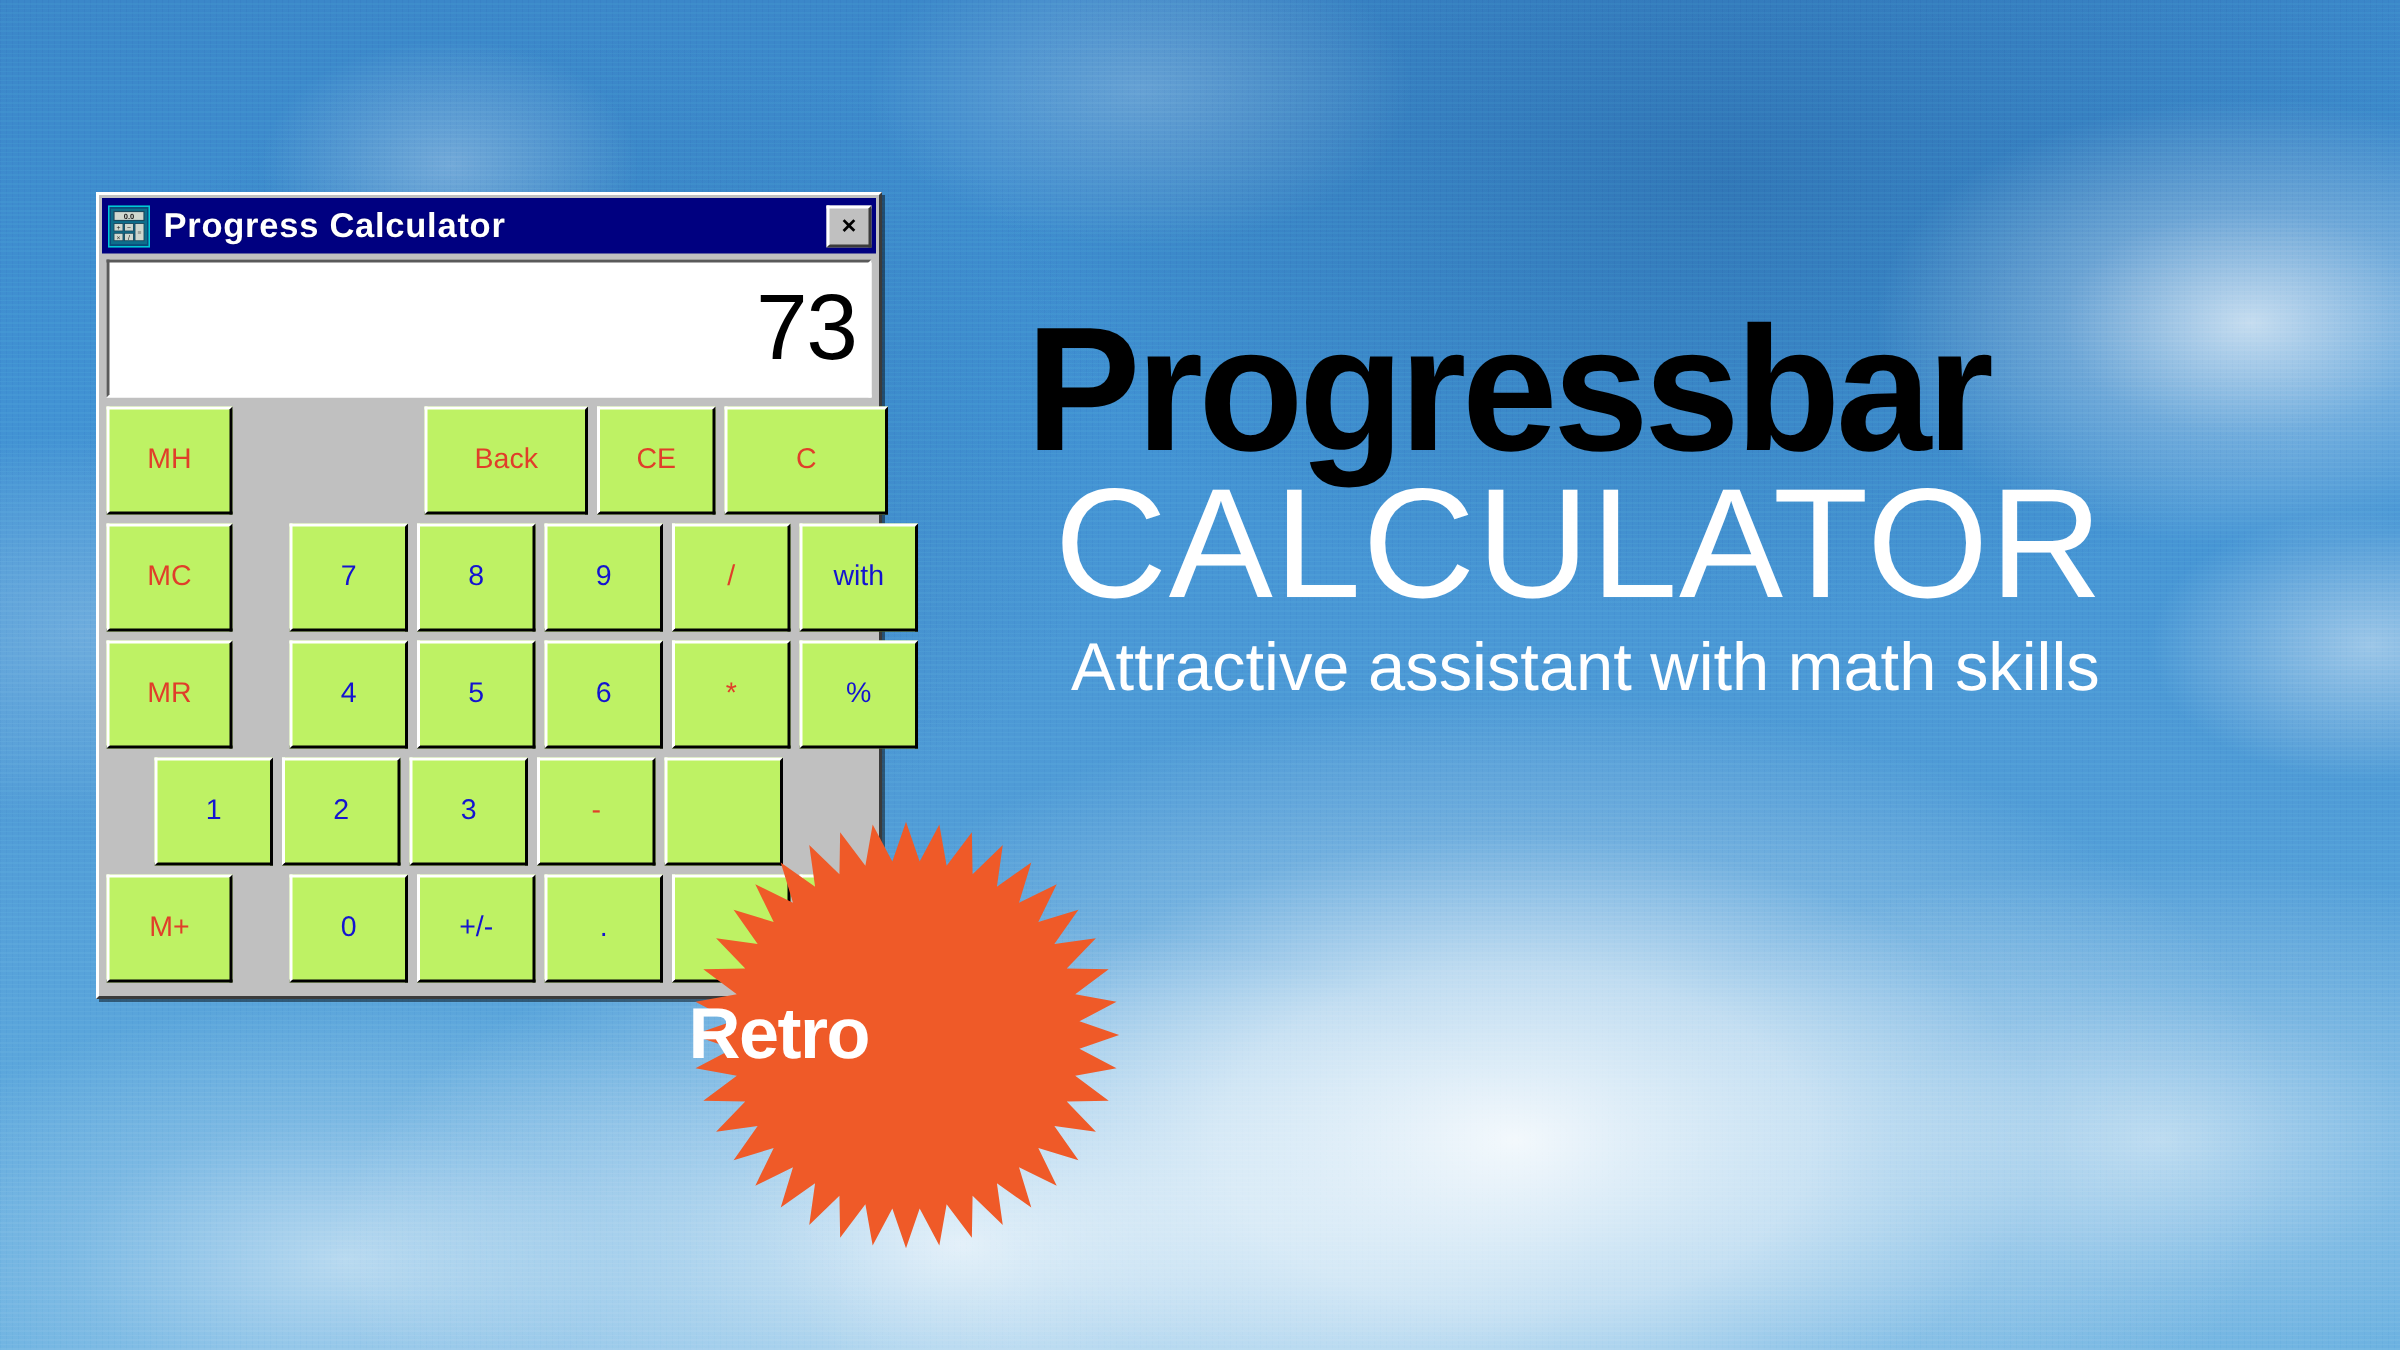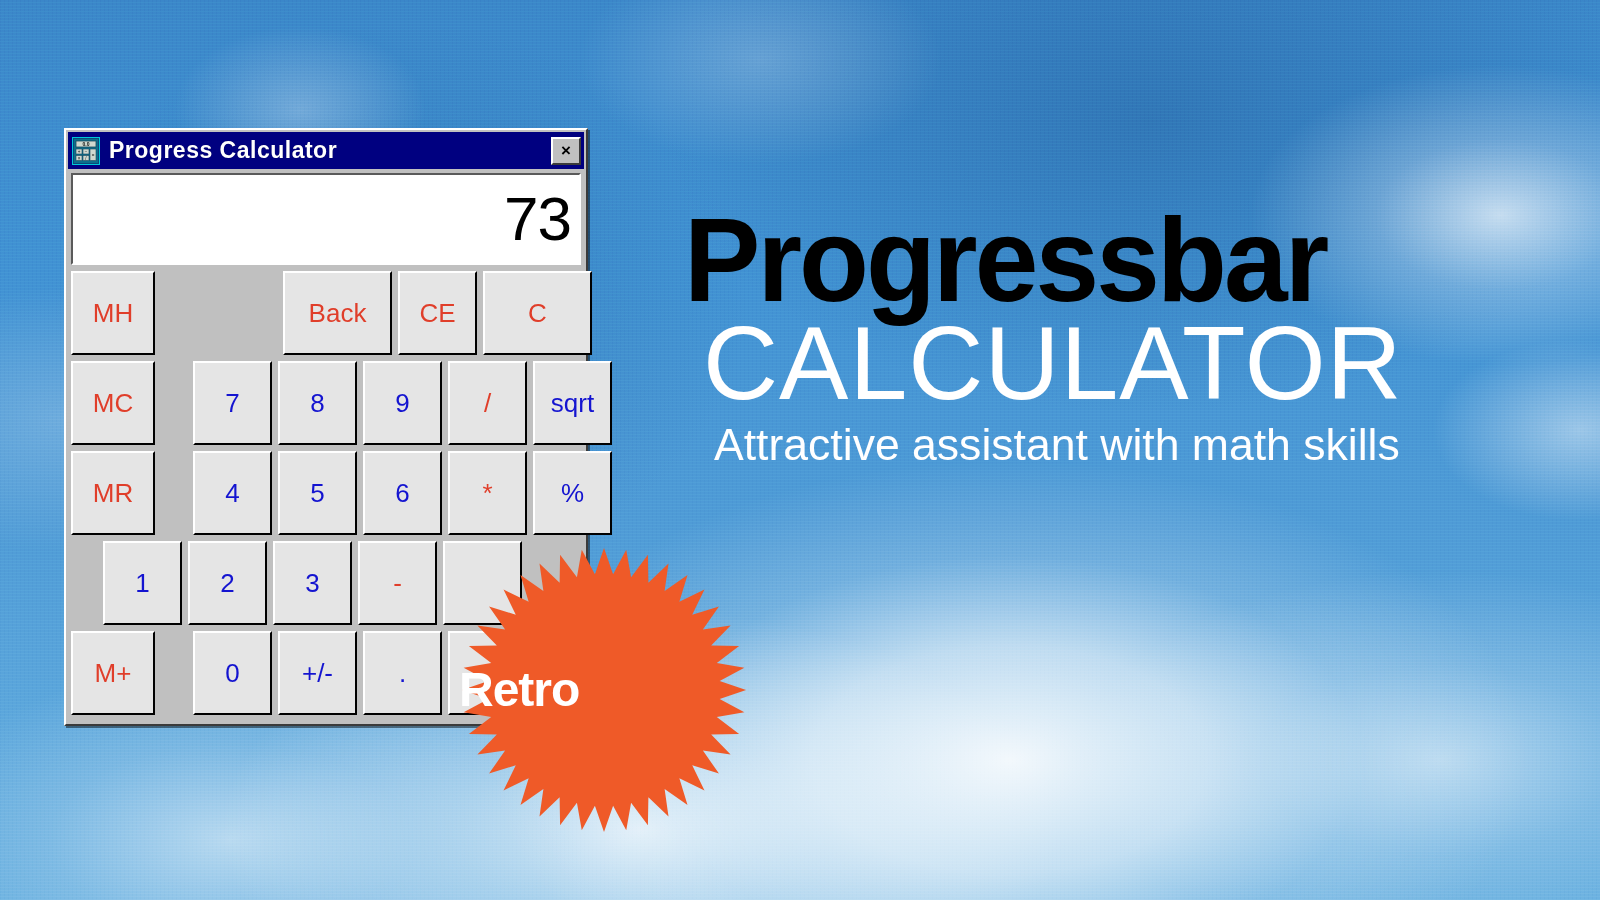--- a/index.html
+++ b/index.html
@@ -139,31 +139,31 @@
     padding: 2px 3px 7px 3px;
   }
   .row {
     display: flex;
     gap: 6px;
     margin-bottom: 6px;
   }
   .row:last-child { margin-bottom: 0; }
 
   .btn {
-    background: #e5e5e5;
+    background: #bef264;
     border-top: 2px solid #ffffff;
     border-left: 2px solid #ffffff;
     border-right: 2px solid #000000;
     border-bottom: 2px solid #000000;
     box-sizing: border-box;
-    height: 84px;
+    height: 72px;
     display: flex;
     align-items: center;
     justify-content: center;
-    font-size: 26px;
+    font-size: 19px;
     font-family: "Liberation Sans", sans-serif;
     cursor: default;
     user-select: none;
   }
   .mem  { width: 84px; flex: 0 0 84px; }
   .key  { width: 79px; flex: 0 0 79px; }
   .wide { width: 109px; flex: 0 0 109px; }
   .spacer { flex: 0 0 84px; width: 84px; }
   .gap { flex: 0 0 26px; width: 26px; }
   .c-red  { color: #e03e2a; }
@@ -283,21 +283,21 @@
           <div class="btn key c-red">CE</div>
           <div class="btn wide c-red">C</div>
         </div>
         <div class="row">
           <div class="btn mem c-red">MC</div>
           <div class="gap"></div>
           <div class="btn key c-blue">7</div>
           <div class="btn key c-blue">8</div>
           <div class="btn key c-blue">9</div>
           <div class="btn key c-red">/</div>
-          <div class="btn key c-blue">sqrt</div>
+          <div class="btn key c-blue">with</div>
         </div>
         <div class="row">
           <div class="btn mem c-red">MR</div>
           <div class="gap"></div>
           <div class="btn key c-blue">4</div>
           <div class="btn key c-blue">5</div>
           <div class="btn key c-blue">6</div>
           <div class="btn key c-red">*</div>
           <div class="btn key c-blue">%</div>
         </div>

